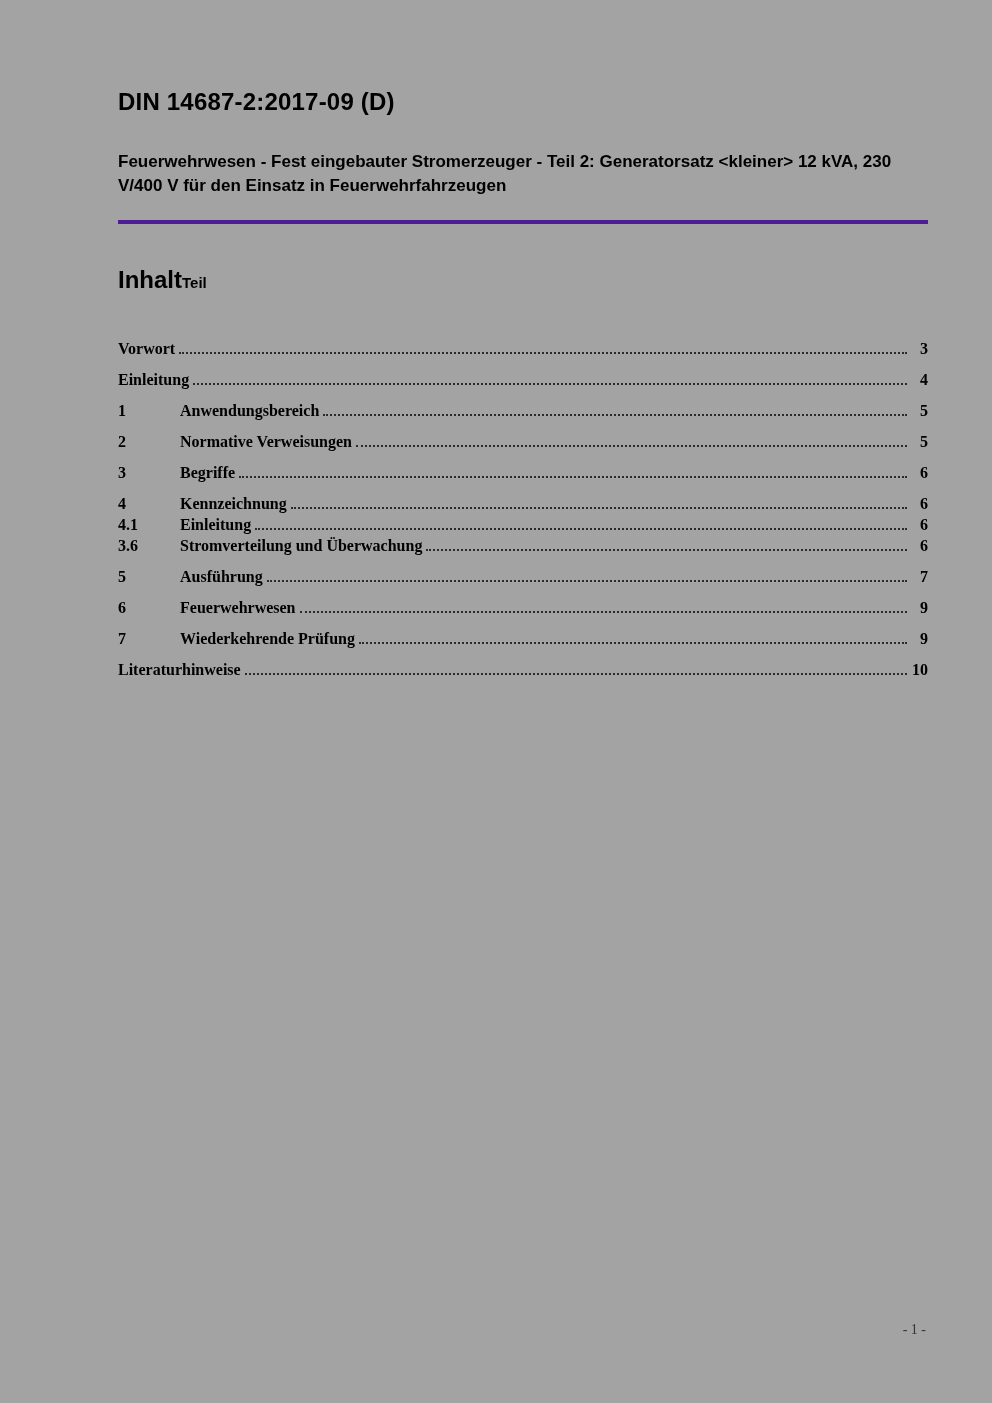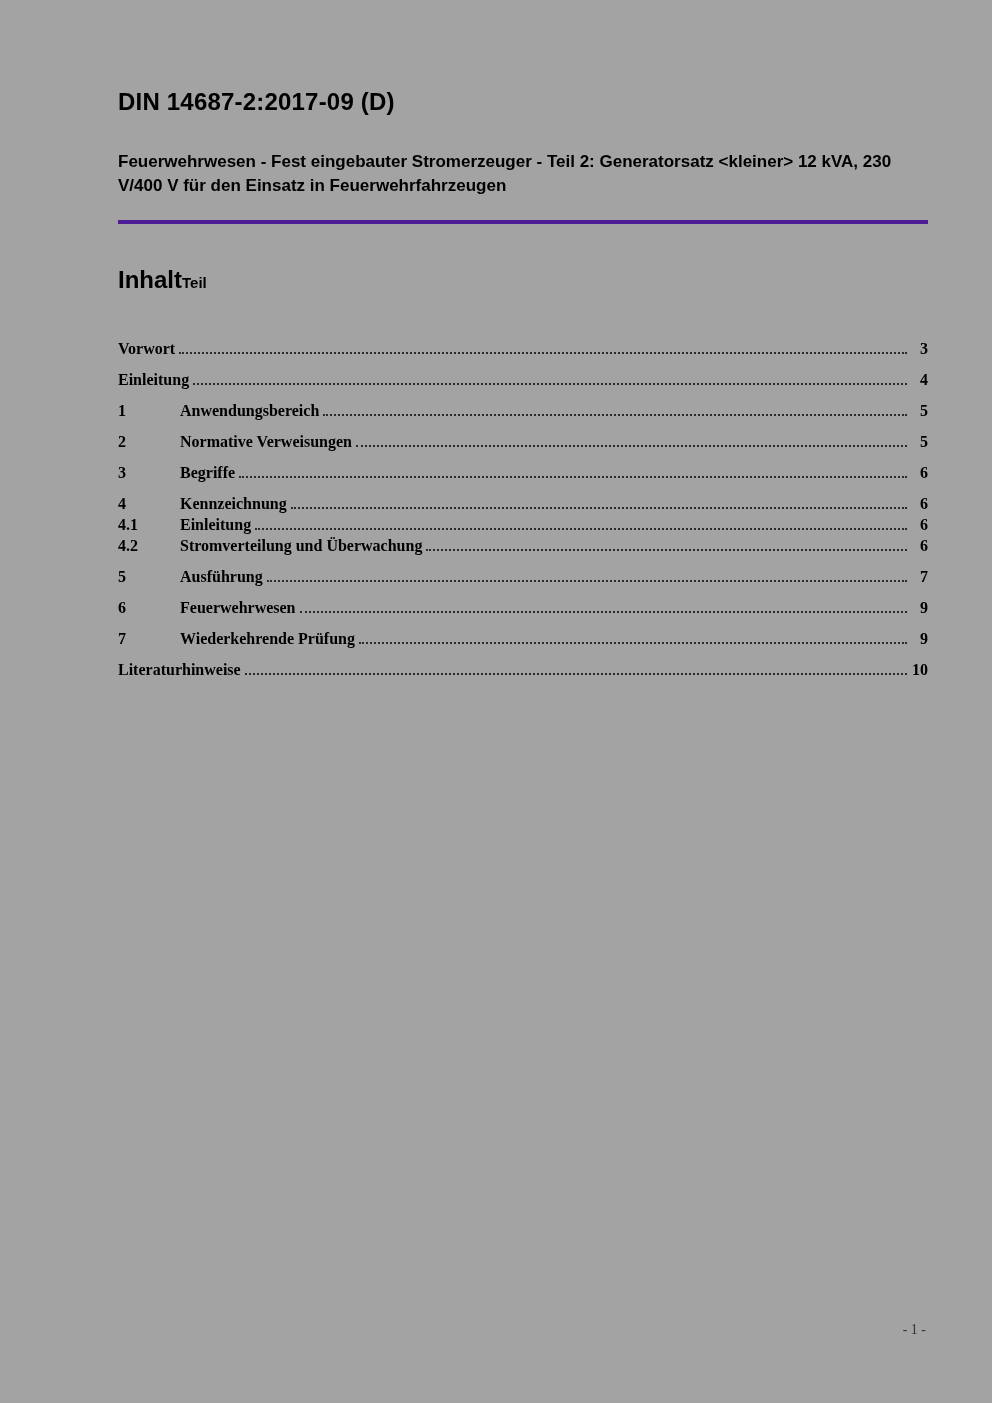--- a/index.html
+++ b/index.html
@@ -147,21 +147,21 @@
           <span class="toc-leader"></span>
           <span class="toc-page">6</span>
         </div>
         <div class="toc-row sub">
           <span class="toc-num">4.1</span>
           <span class="toc-label">Einleitung</span>
           <span class="toc-leader"></span>
           <span class="toc-page">6</span>
         </div>
         <div class="toc-row sub">
-          <span class="toc-num">4.2</span>
+          <span class="toc-num">3.6</span>
           <span class="toc-label">Stromverteilung und Überwachung</span>
           <span class="toc-leader"></span>
           <span class="toc-page">6</span>
         </div>
         <div class="toc-row">
           <span class="toc-num">5</span>
           <span class="toc-label">Ausführung</span>
           <span class="toc-leader"></span>
           <span class="toc-page">7</span>
         </div>

